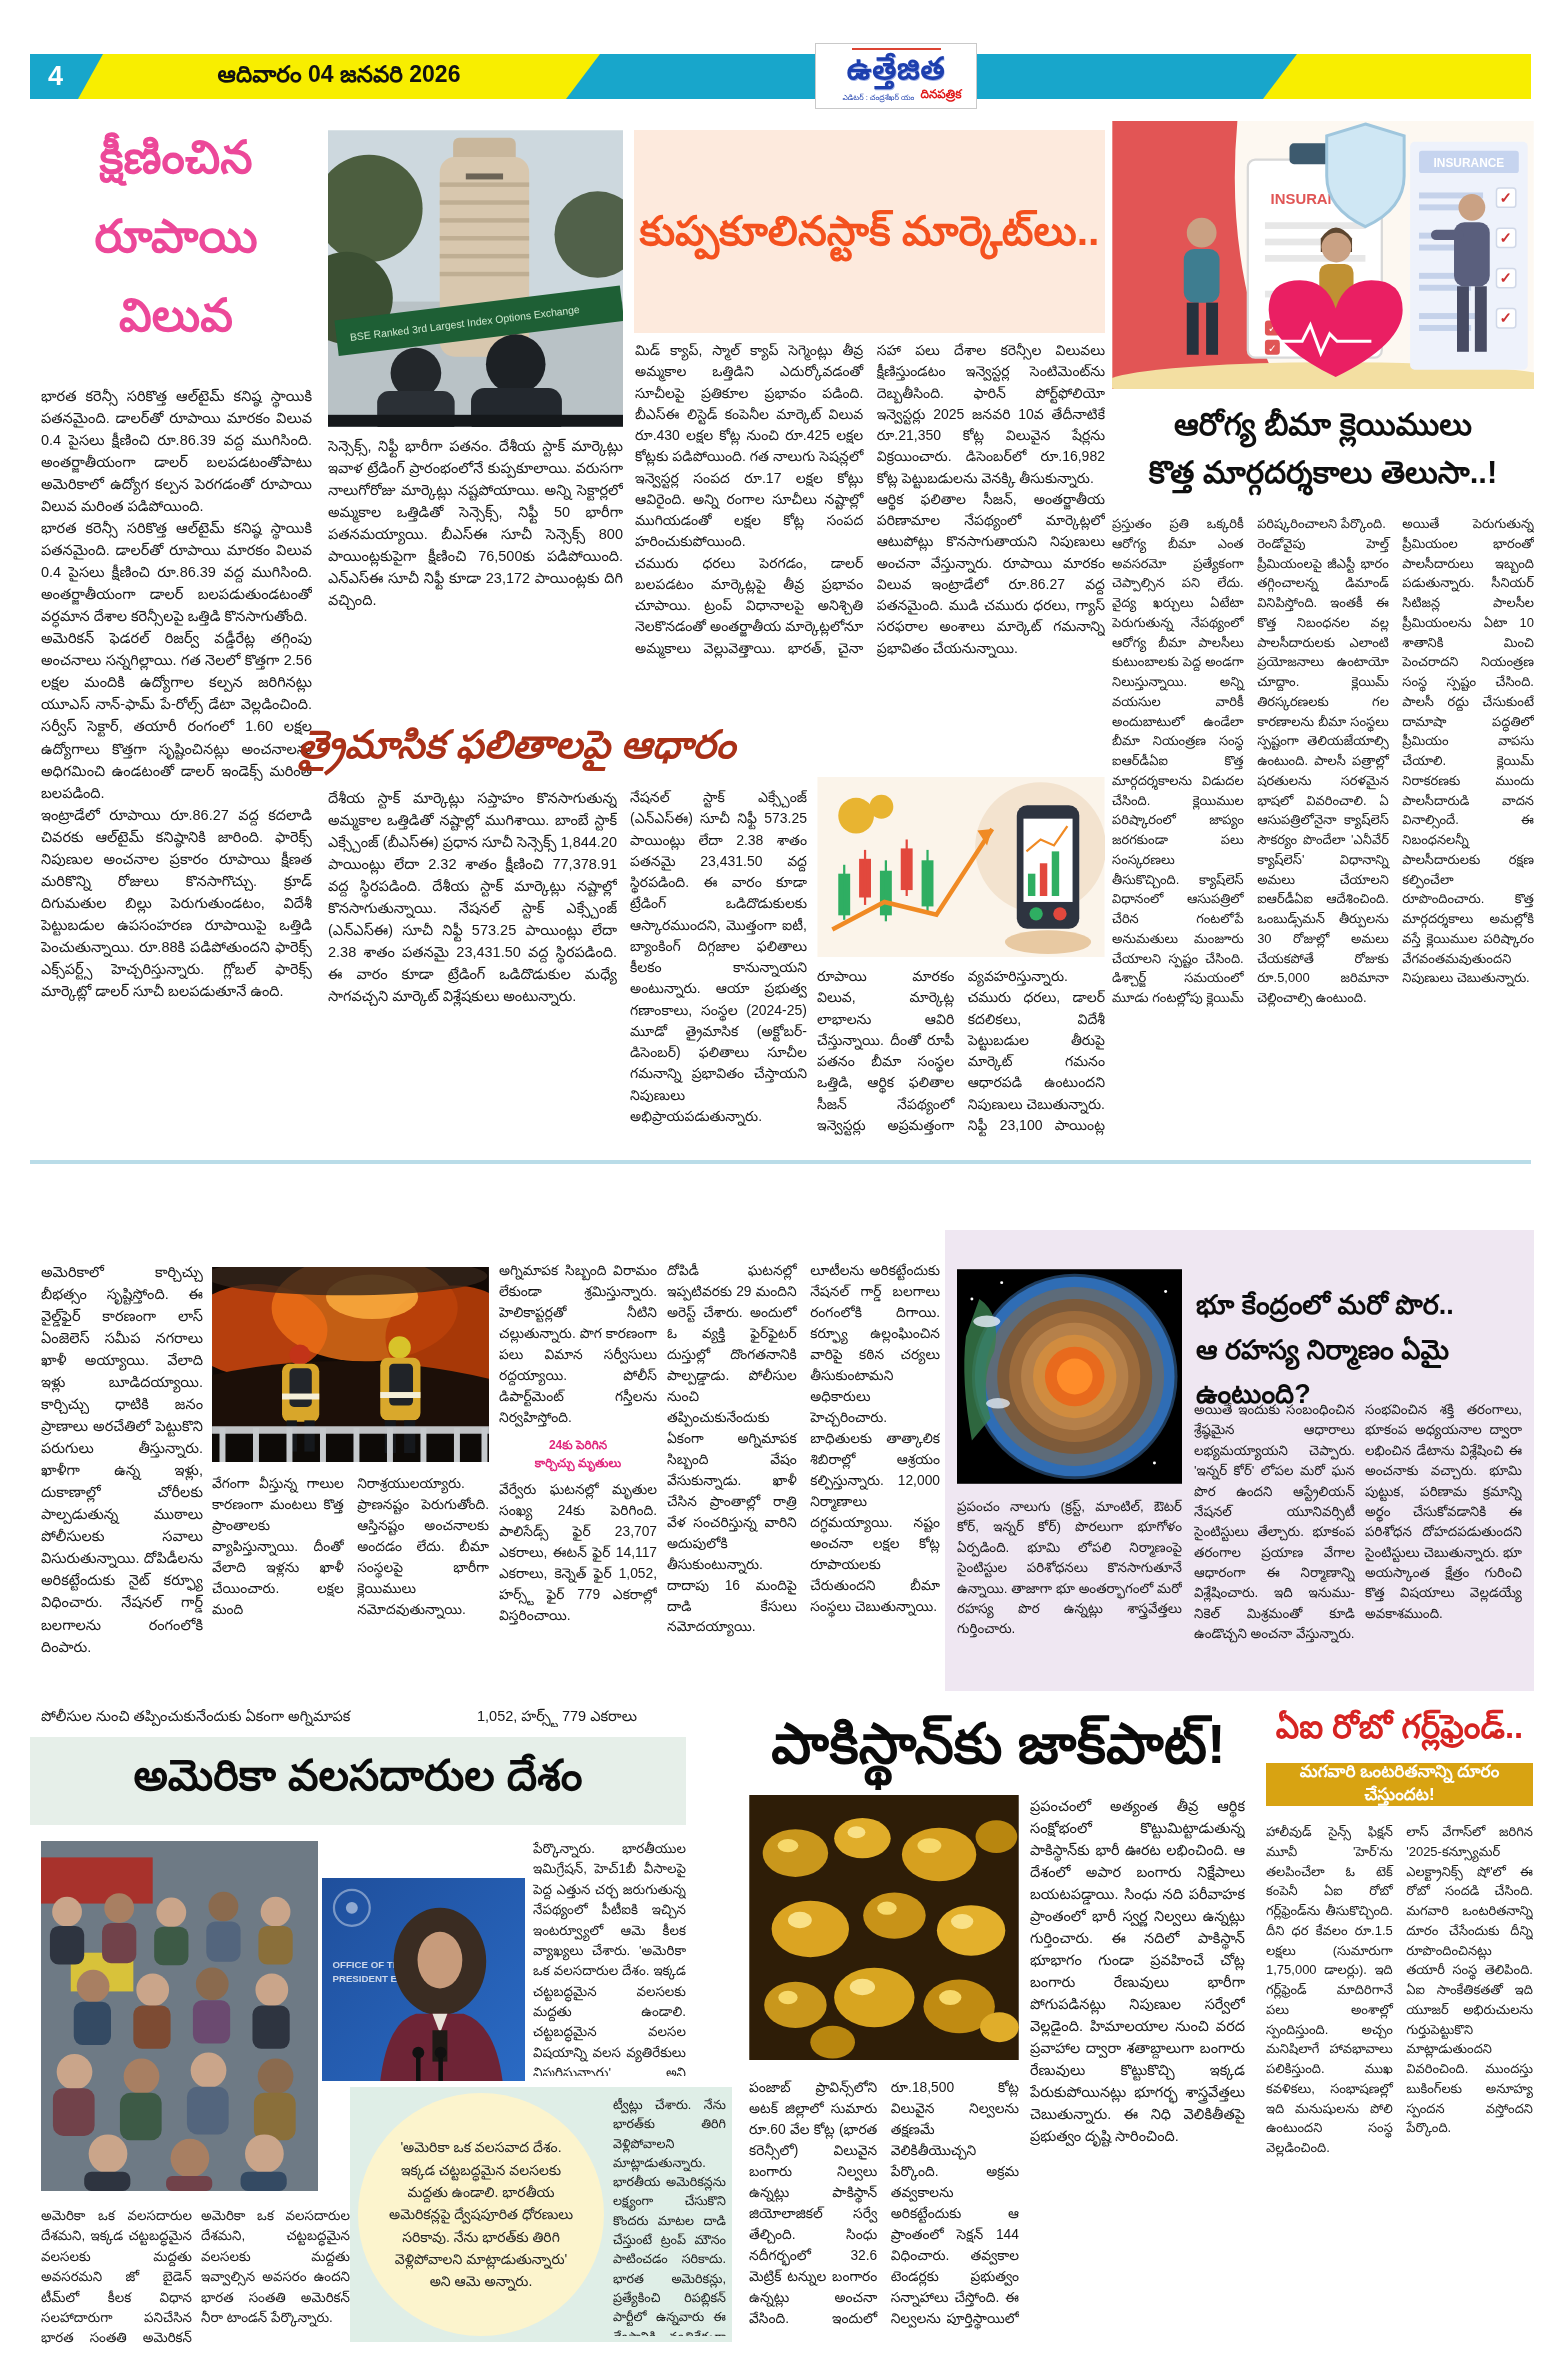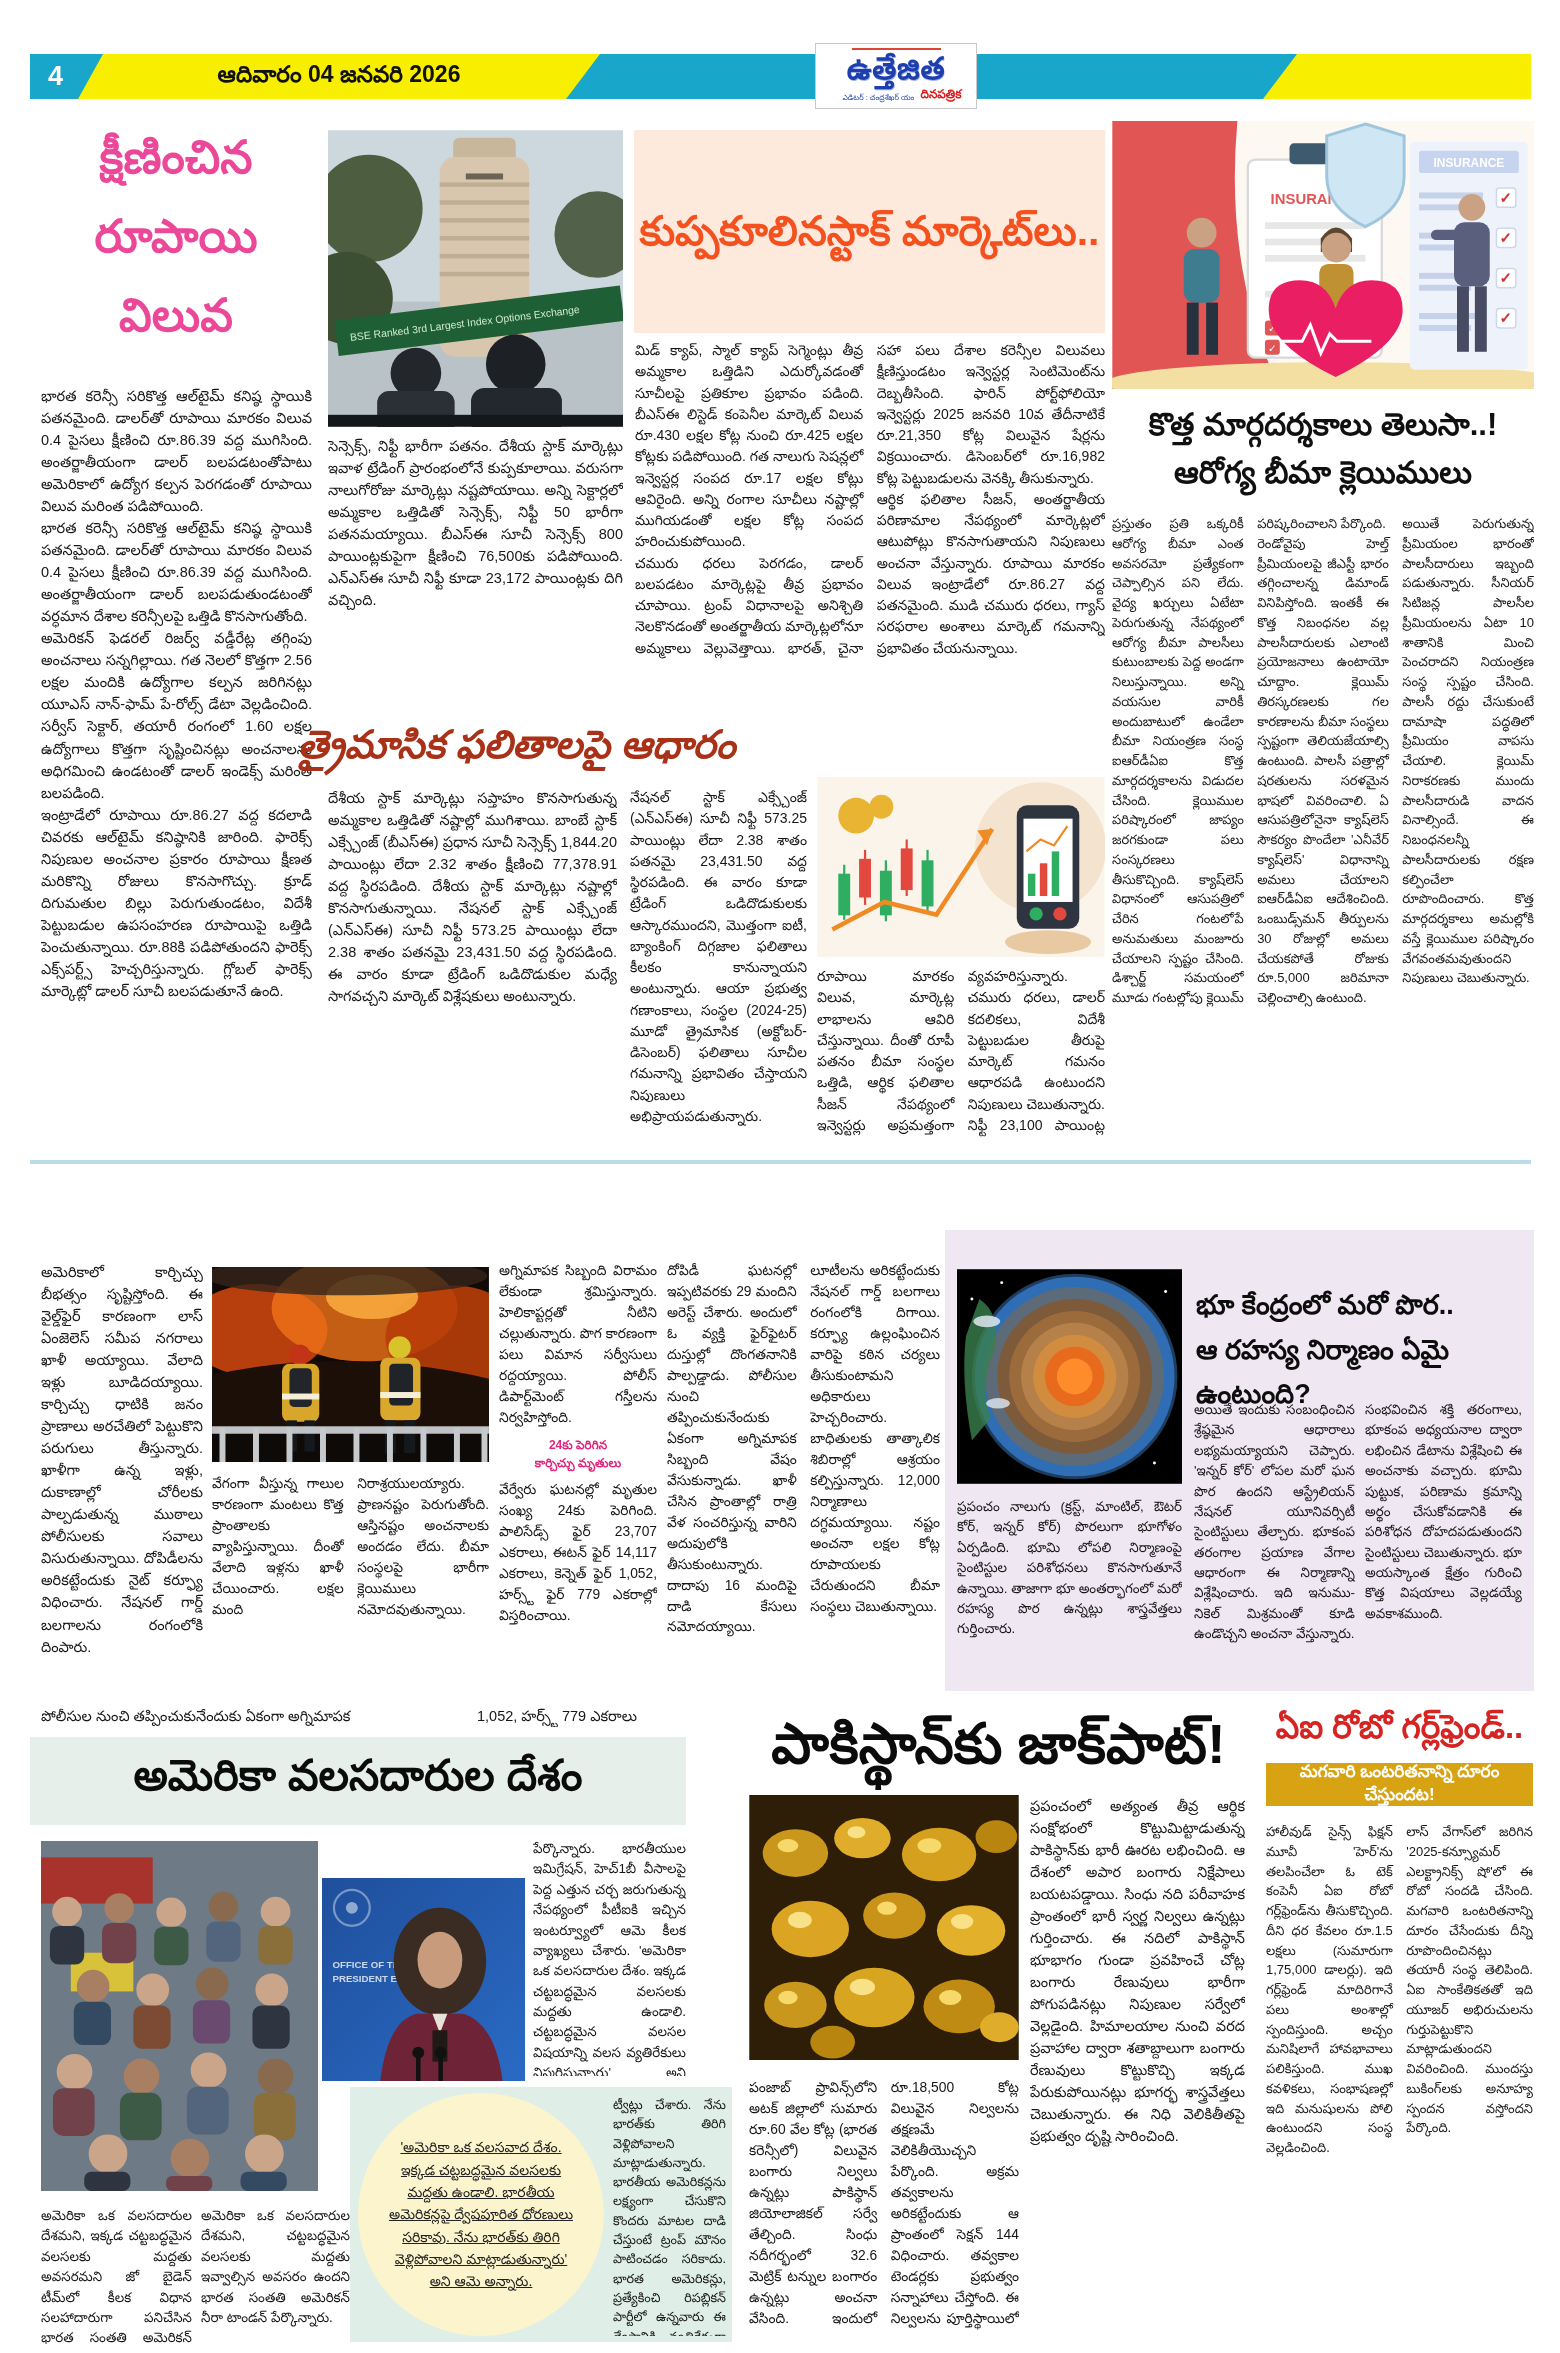--- a/index.html
+++ b/index.html
@@ -33,21 +33,21 @@
   .mintbox{background:#e6efe9;display:flex;align-items:center;justify-content:center;}
   .hl-usa{color:#0b0b0b;font-size:43px;font-weight:bold;}
   .hl-pak{color:#0b0b0b;font-size:56px;font-weight:bold;text-align:center;}
   .hl-robo{color:#d62422;font-size:33px;font-weight:bold;text-align:center;}
   .goldband{background:#d8a312;color:#fff;font-size:17px;font-weight:bold;display:flex;align-items:center;justify-content:center;text-align:center;}
   .firesub{color:#e0267c;font-size:12px;font-weight:bold;text-align:center;line-height:1.5;margin:7.5px 0;white-space:pre-line;}
   .divider{background:#b9dce8;}
   .earthbox{background:#efe7f2;}
   .quotebg{background:#dfeee7;}
   .quotecircle{background:#fcf4cd;border-radius:50%;display:flex;align-items:center;justify-content:center;
-               font-size:14px;line-height:1.6;text-align:center;padding:25px;box-sizing:border-box;color:#222;text-decoration:underline;}
+               font-size:14px;line-height:1.6;text-align:center;padding:25px;box-sizing:border-box;color:#222;}
   svg text{font-family:"Liberation Sans",sans-serif;}
 </style>
 </head>
 <body>
 
 <div class="page">
 
   <div class="abs hdr-cyan" style="left:30px;top:54px;width:1501px;height:45px;"></div>
   <div class="abs hdr-cyan pgnum" style="left:30px;top:54px;width:51px;height:45px;">4</div>
   <div class="abs hdr-yellow dateband" style="left:78px;top:54px;width:522px;height:45px;">ఆదివారం 04 జనవరి 2026</div>
@@ -156,22 +156,22 @@
       <path d="M300 252 q-12 -38 -48 -38 q-42 0 -42 40 q0 46 90 90 q90 -44 90 -90 q0 -40 -42 -40 q-36 0 -48 38 z" fill="#ea1f63"></path>
       <polyline points="225,296 255,296 266,274 280,312 292,286 302,296 348,296" fill="none" stroke="#ffffff" stroke-width="4"></polyline>
       <circle cx="483" cy="116" r="18" fill="#caa183"></circle>
       <rect x="459" y="136" width="48" height="86" rx="14" fill="#5a5f7d"></rect>
       <rect x="428" y="146" width="44" height="14" rx="7" fill="#5a5f7d"></rect>
       <rect x="463" y="222" width="16" height="88" fill="#474b63"></rect>
         <rect x="487" y="222" width="16" height="88" fill="#474b63"></rect>
     </svg>
   </div>
   <div class="abs" style="left:1112px;top:401px;width:422px;">
+    <div class="hl-insurance">ఆరోగ్య బీమా క్లెయిములు</div>
     <div class="hl-insurance">కొత్త మార్గదర్శకాలు తెలుసా..!</div>
-    <div class="hl-insurance">ఆరోగ్య బీమా క్లెయిములు</div>
   </div>
   <div class="abs body-text cols3" style="left:1112px;top:514px;width:422px;height:630px;font-size:13px;">ప్రస్తుతం ప్రతి ఒక్కరికీ ఆరోగ్య బీమా ఎంత అవసరమో ప్రత్యేకంగా చెప్పాల్సిన పని లేదు. వైద్య ఖర్చులు ఏటేటా పెరుగుతున్న నేపథ్యంలో ఆరోగ్య బీమా పాలసీలు కుటుంబాలకు పెద్ద అండగా నిలుస్తున్నాయి. అన్ని వయసుల వారికీ అందుబాటులో ఉండేలా బీమా నియంత్రణ సంస్థ ఐఆర్‌డీఏఐ కొత్త మార్గదర్శకాలను విడుదల చేసింది. క్లెయిముల పరిష్కారంలో జాప్యం జరగకుండా పలు సంస్కరణలు తీసుకొచ్చింది. క్యాష్‌లెస్ విధానంలో ఆసుపత్రిలో చేరిన గంటలోపే అనుమతులు మంజూరు చేయాలని స్పష్టం చేసింది. డిశ్చార్జ్ సమయంలో మూడు గంటల్లోపు క్లెయిమ్ పరిష్కరించాలని పేర్కొంది.
 రెండోవైపు హెల్త్ ప్రీమియంలపై జీఎస్టీ భారం తగ్గించాలన్న డిమాండ్ వినిపిస్తోంది. ఇంతకీ ఈ కొత్త నిబంధనల వల్ల పాలసీదారులకు ఎలాంటి ప్రయోజనాలు ఉంటాయో చూద్దాం. క్లెయిమ్ తిరస్కరణలకు గల కారణాలను బీమా సంస్థలు స్పష్టంగా తెలియజేయాల్సి ఉంటుంది. పాలసీ పత్రాల్లో షరతులను సరళమైన భాషలో వివరించాలి. ఏ ఆసుపత్రిలోనైనా క్యాష్‌లెస్ సౌకర్యం పొందేలా 'ఎనీవేర్ క్యాష్‌లెస్' విధానాన్ని అమలు చేయాలని ఐఆర్‌డీఏఐ ఆదేశించింది. ఒంబుడ్స్‌మన్ తీర్పులను 30 రోజుల్లో అమలు చేయకపోతే రోజుకు రూ.5,000 జరిమానా చెల్లించాల్సి ఉంటుంది.
 అయితే పెరుగుతున్న ప్రీమియంల భారంతో పాలసీదారులు ఇబ్బంది పడుతున్నారు. సీనియర్ సిటిజన్ల పాలసీల ప్రీమియంలను ఏటా 10 శాతానికి మించి పెంచరాదని నియంత్రణ సంస్థ స్పష్టం చేసింది. పాలసీ రద్దు చేసుకుంటే దామాషా పద్ధతిలో ప్రీమియం వాపసు చేయాలి. క్లెయిమ్ నిరాకరణకు ముందు పాలసీదారుడి వాదన వినాల్సిందే. ఈ నిబంధనలన్నీ పాలసీదారులకు రక్షణ కల్పించేలా రూపొందించారు. కొత్త మార్గదర్శకాలు అమల్లోకి వస్తే క్లెయిముల పరిష్కారం వేగవంతమవుతుందని నిపుణులు చెబుతున్నారు.</div>
 
   <div class="abs hl-quarter" style="left:298px;top:720px;width:522px;">త్రైమాసిక ఫలితాలపై ఆధారం</div>
   <div class="abs body-text" style="left:328px;top:787px;width:289px;height:350px;">దేశీయ స్టాక్ మార్కెట్లు సప్తాహం కొనసాగుతున్న అమ్మకాల ఒత్తిడితో నష్టాల్లో ముగిశాయి. బాంబే స్టాక్ ఎక్స్చేంజ్ (బీఎస్ఈ) ప్రధాన సూచీ సెన్సెక్స్ 1,844.20 పాయింట్లు లేదా 2.32 శాతం క్షీణించి 77,378.91 వద్ద స్థిరపడింది. దేశీయ స్టాక్ మార్కెట్లు నష్టాల్లో కొనసాగుతున్నాయి. నేషనల్ స్టాక్ ఎక్స్చేంజ్ (ఎన్ఎస్ఈ) సూచీ నిఫ్టీ 573.25 పాయింట్లు లేదా 2.38 శాతం పతనమై 23,431.50 వద్ద స్థిరపడింది. ఈ వారం కూడా ట్రేడింగ్ ఒడిదొడుకుల మధ్యే సాగవచ్చని మార్కెట్ విశ్లేషకులు అంటున్నారు.</div>
   <div class="abs body-text" style="left:630px;top:787px;width:177px;height:350px;font-size:14px;">నేషనల్ స్టాక్ ఎక్స్చేంజ్ (ఎన్ఎస్ఈ) సూచీ నిఫ్టీ 573.25 పాయింట్లు లేదా 2.38 శాతం పతనమై 23,431.50 వద్ద స్థిరపడింది. ఈ వారం కూడా ట్రేడింగ్ ఒడిదొడుకులకు ఆస్కారముందని, మొత్తంగా ఐటీ, బ్యాంకింగ్ దిగ్గజాల ఫలితాలు కీలకం కానున్నాయని అంటున్నారు. ఆయా ప్రభుత్వ గణాంకాలు, సంస్థల (2024-25) మూడో త్రైమాసిక (అక్టోబర్-డిసెంబర్) ఫలితాలు సూచీల గమనాన్ని ప్రభావితం చేస్తాయని నిపుణులు అభిప్రాయపడుతున్నారు.</div>
   <div class="abs" style="left:817px;top:777px;width:288px;height:180px;">
     <svg width="288" height="180" viewBox="0 0 386 242">

